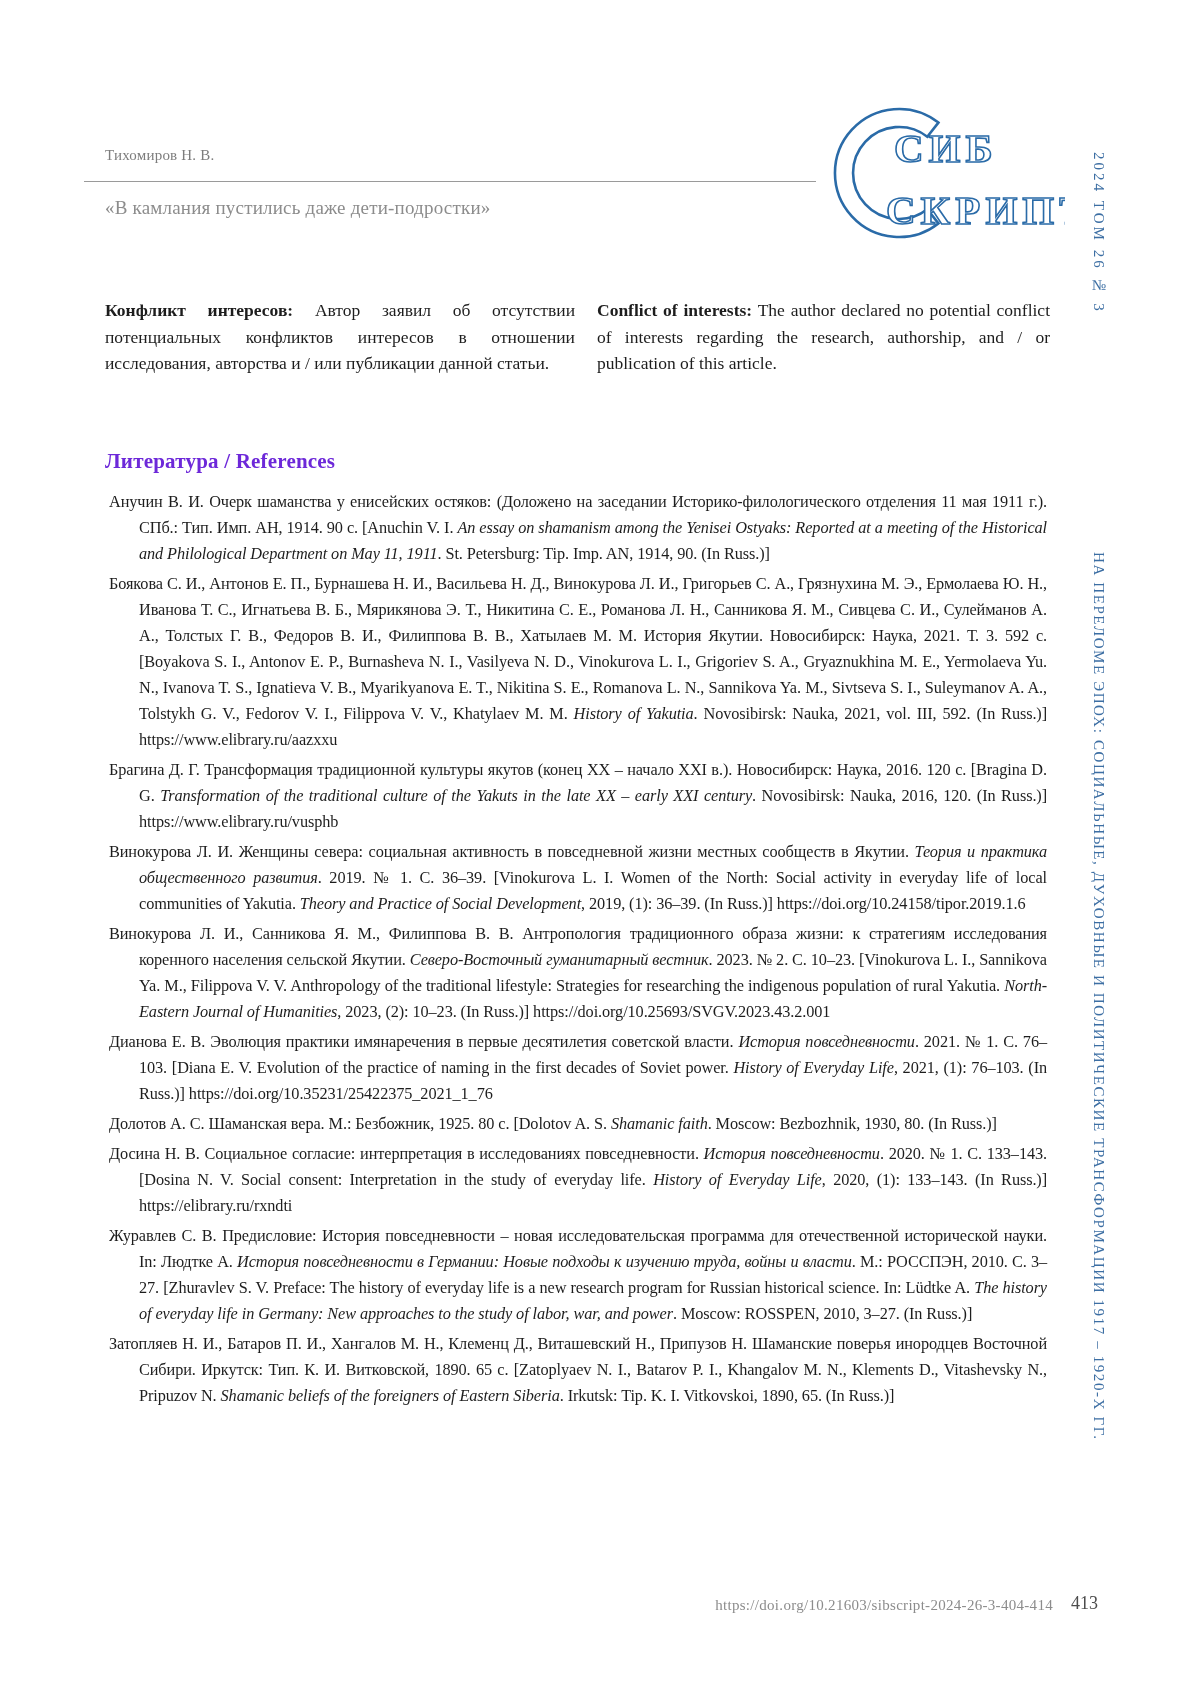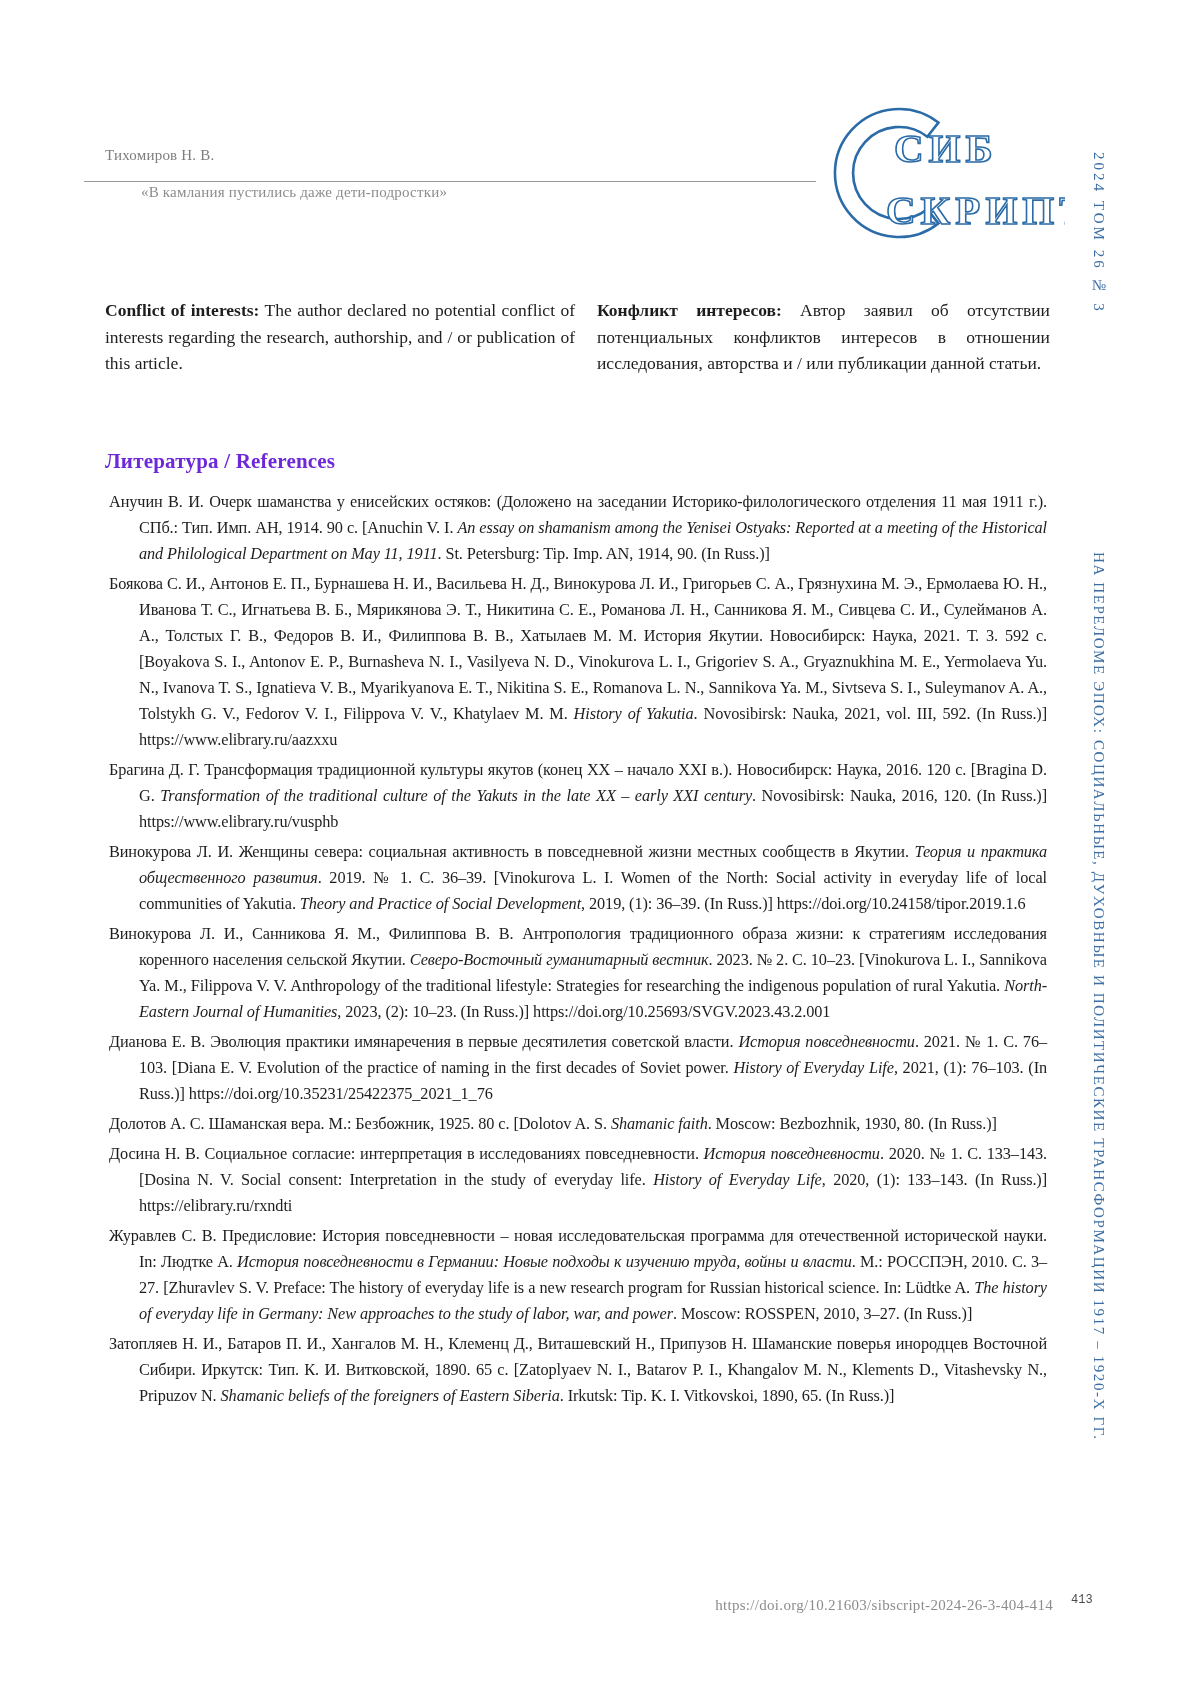--- a/index.html
+++ b/index.html
@@ -3,21 +3,21 @@
 <meta charset="utf-8">
 <style>
   html,body{margin:0;padding:0;background:#ffffff;}
   .page{
     position:relative;width:1200px;height:1697px;background:#fff;
     font-family:"Liberation Serif",serif;color:#1d1d1d;overflow:hidden;
   }
   
   .author{position:absolute;left:105px;top:147px;font-size:15px;color:#7d7d7d;letter-spacing:.2px;}
   .rule{position:absolute;left:84px;top:181px;width:732px;height:1px;background:#9a9a9a;}
-  .quote{position:absolute;left:105px;top:184px;font-size:15px;color:#8c8c8c;letter-spacing:.2px;margin-left:36px;}
+  .quote{position:absolute;left:105px;top:197px;font-size:19px;color:#8c8c8c;letter-spacing:.2px;}
   .logo{position:absolute;left:830px;top:100px;width:235px;height:150px;}
   .logo svg{display:block;}
   .logo text{font-family:"Liberation Serif",serif;font-weight:bold;}
   
   .v-text{
     position:absolute;left:1086px;width:26px;
     writing-mode:vertical-rl;text-orientation:mixed;
     color:#3c6ea3;font-size:15px;line-height:26px;white-space:nowrap;
   }
   .v-issue{top:152px;height:420px;letter-spacing:3px;}
@@ -37,21 +37,21 @@
   }
   .refs{
     position:absolute;left:105px;top:485px;width:946px;
     font-size:16.3px;line-height:26px;text-align:justify;letter-spacing:-0.1px;
   }
   .refs p.ref{margin:4px;padding-left:30px;text-indent:-30px;font-family:Liberation Serif, serif;}
   .refs .it{font-style:italic;}
   
   .doi{position:absolute;left:600px;top:1597px;width:453px;text-align:right;
        font-size:15px;color:#8c8c8c;letter-spacing:.3px;}
-  .pagenum{position:absolute;left:1071px;top:1593px;font-size:12px;color:#4c4c4c;font-family:Liberation Mono, monospace;}
+  .pagenum{position:absolute;left:1071px;top:1593px;font-size:18px;color:#4c4c4c;}
 </style>
 </head>
 <body>
 
 <div class="page">
 
   <div class="author">Тихомиров Н. В.</div>
   <div class="rule"></div>
   <div class="quote">«В камлания пустились даже дети-подростки»</div>
 
@@ -60,22 +60,22 @@
       <path d="M108.4,22.6 A64,64 0 1 0 108.4,123.4 L97.3,109.3 A46,46 0 1 1 97.3,36.7 Z" fill="#ffffff" stroke="#2a6ba8" stroke-width="2.6"></path>
       <text x="64" y="62" font-size="41" letter-spacing="5" fill="#ffffff" stroke="#2a6ba8" stroke-width="1.6">СИБ</text>
       <text x="56" y="124" font-size="41" letter-spacing="5" fill="#ffffff" stroke="#2a6ba8" stroke-width="1.6">СКРИПТ</text>
     </svg>
   </div>
 
   <div class="v-text v-issue">2024 ТОМ 26 № 3</div>
   <div class="v-text v-section">НА ПЕРЕЛОМЕ ЭПОХ: СОЦИАЛЬНЫЕ, ДУХОВНЫЕ И ПОЛИТИЧЕСКИЕ ТРАНСФОРМАЦИИ 1917 – 1920-Х ГГ.</div>
 
   <div class="conflict">
+    <p><b>Конфликт интересов:</b><span> Автор заявил об отсутствии потенциальных конфликтов интересов в отношении исследования, авторства и / или публикации данной статьи.</span></p>
     <p><b>Conflict of interests:</b><span> The author declared no potential conflict of interests regarding the research, authorship, and / or publication of this article.</span></p>
-    <p><b>Конфликт интересов:</b><span> Автор заявил об отсутствии потенциальных конфликтов интересов в отношении исследования, авторства и / или публикации данной статьи.</span></p>
   </div>
 
   <div class="refs-heading">Литература / References</div>
 
   <div class="refs" id="references-list">
       <p class="ref"><span>Анучин В. И. Очерк шаманства у енисейских остяков: (Доложено на заседании Историко-филологического отделения 11 мая 1911 г.). СПб.: Тип. Имп. АН, 1914. 90 с. [Anuchin V. I. </span><span class="it">An essay on shamanism among the Yenisei Ostyaks: Reported at a meeting of the Historical and Philological Department on May 11, 1911</span><span>. St. Petersburg: Tip. Imp. AN, 1914, 90. (In Russ.)]</span></p>
       <p class="ref"><span>Боякова С. И., Антонов Е. П., Бурнашева Н. И., Васильева Н. Д., Винокурова Л. И., Григорьев С. А., Грязнухина М. Э., Ермолаева Ю. Н., Иванова Т. С., Игнатьева В. Б., Мярикянова Э. Т., Никитина С. Е., Романова Л. Н., Санникова Я. М., Сивцева С. И., Сулейманов А. А., Толстых Г. В., Федоров В. И., Филиппова В. В., Хатылаев М. М. История Якутии. Новосибирск: Наука, 2021. Т. 3. 592 с. [Boyakova S. I., Antonov E. P., Burnasheva N. I., Vasilyeva N. D., Vinokurova L. I., Grigoriev S. A., Gryaznukhina M. E., Yermolaeva Yu. N., Ivanova T. S., Ignatieva V. B., Myarikyanova E. T., Nikitina S. E., Romanova L. N., Sannikova Ya. M., Sivtseva S. I., Suleymanov A. A., Tolstykh G. V., Fedorov V. I., Filippova V. V., Khatylaev M. M. </span><span class="it">History of Yakutia</span><span>. Novosibirsk: Nauka, 2021, vol. III, 592. (In Russ.)] https://www.elibrary.ru/aazxxu</span></p>
       <p class="ref"><span>Брагина Д. Г. Трансформация традиционной культуры якутов (конец XX – начало XXI в.). Новосибирск: Наука, 2016. 120 с. [Bragina D. G. </span><span class="it">Transformation of the traditional culture of the Yakuts in the late XX – early XXI century</span><span>. Novosibirsk: Nauka, 2016, 120. (In Russ.)] https://www.elibrary.ru/vusphb</span></p>
       <p class="ref"><span>Винокурова Л. И. Женщины севера: социальная активность в повседневной жизни местных сообществ в Якутии. </span><span class="it">Теория и практика общественного развития</span><span>. 2019. № 1. С. 36–39. [Vinokurova L. I. Women of the North: Social activity in everyday life of local communities of Yakutia. </span><span class="it">Theory and Practice of Social Development</span><span>, 2019, (1): 36–39. (In Russ.)] https://doi.org/10.24158/tipor.2019.1.6</span></p>
       <p class="ref"><span>Винокурова Л. И., Санникова Я. М., Филиппова В. В. Антропология традиционного образа жизни: к стратегиям исследования коренного населения сельской Якутии. </span><span class="it">Северо-Восточный гуманитарный вестник</span><span>. 2023. № 2. С. 10–23. [Vinokurova L. I., Sannikova Ya. M., Filippova V. V. Anthropology of the traditional lifestyle: Strategies for researching the indigenous population of rural Yakutia. </span><span class="it">North-Eastern Journal of Humanities</span><span>, 2023, (2): 10–23. (In Russ.)] https://doi.org/10.25693/SVGV.2023.43.2.001</span></p>

